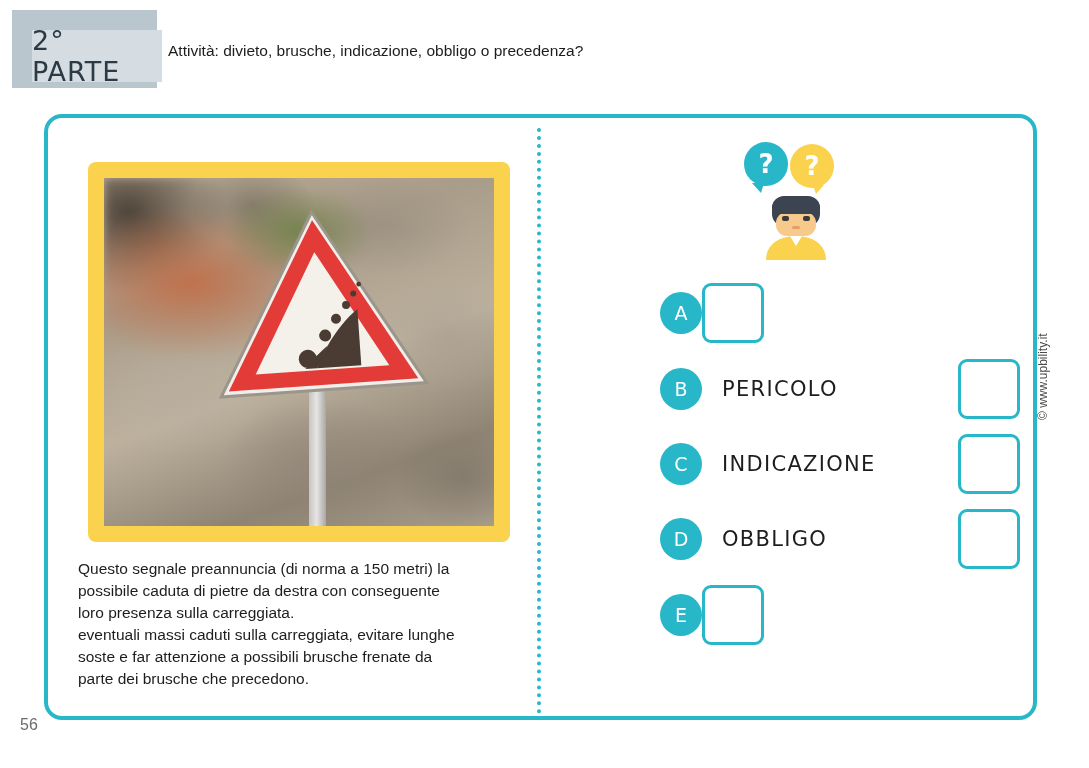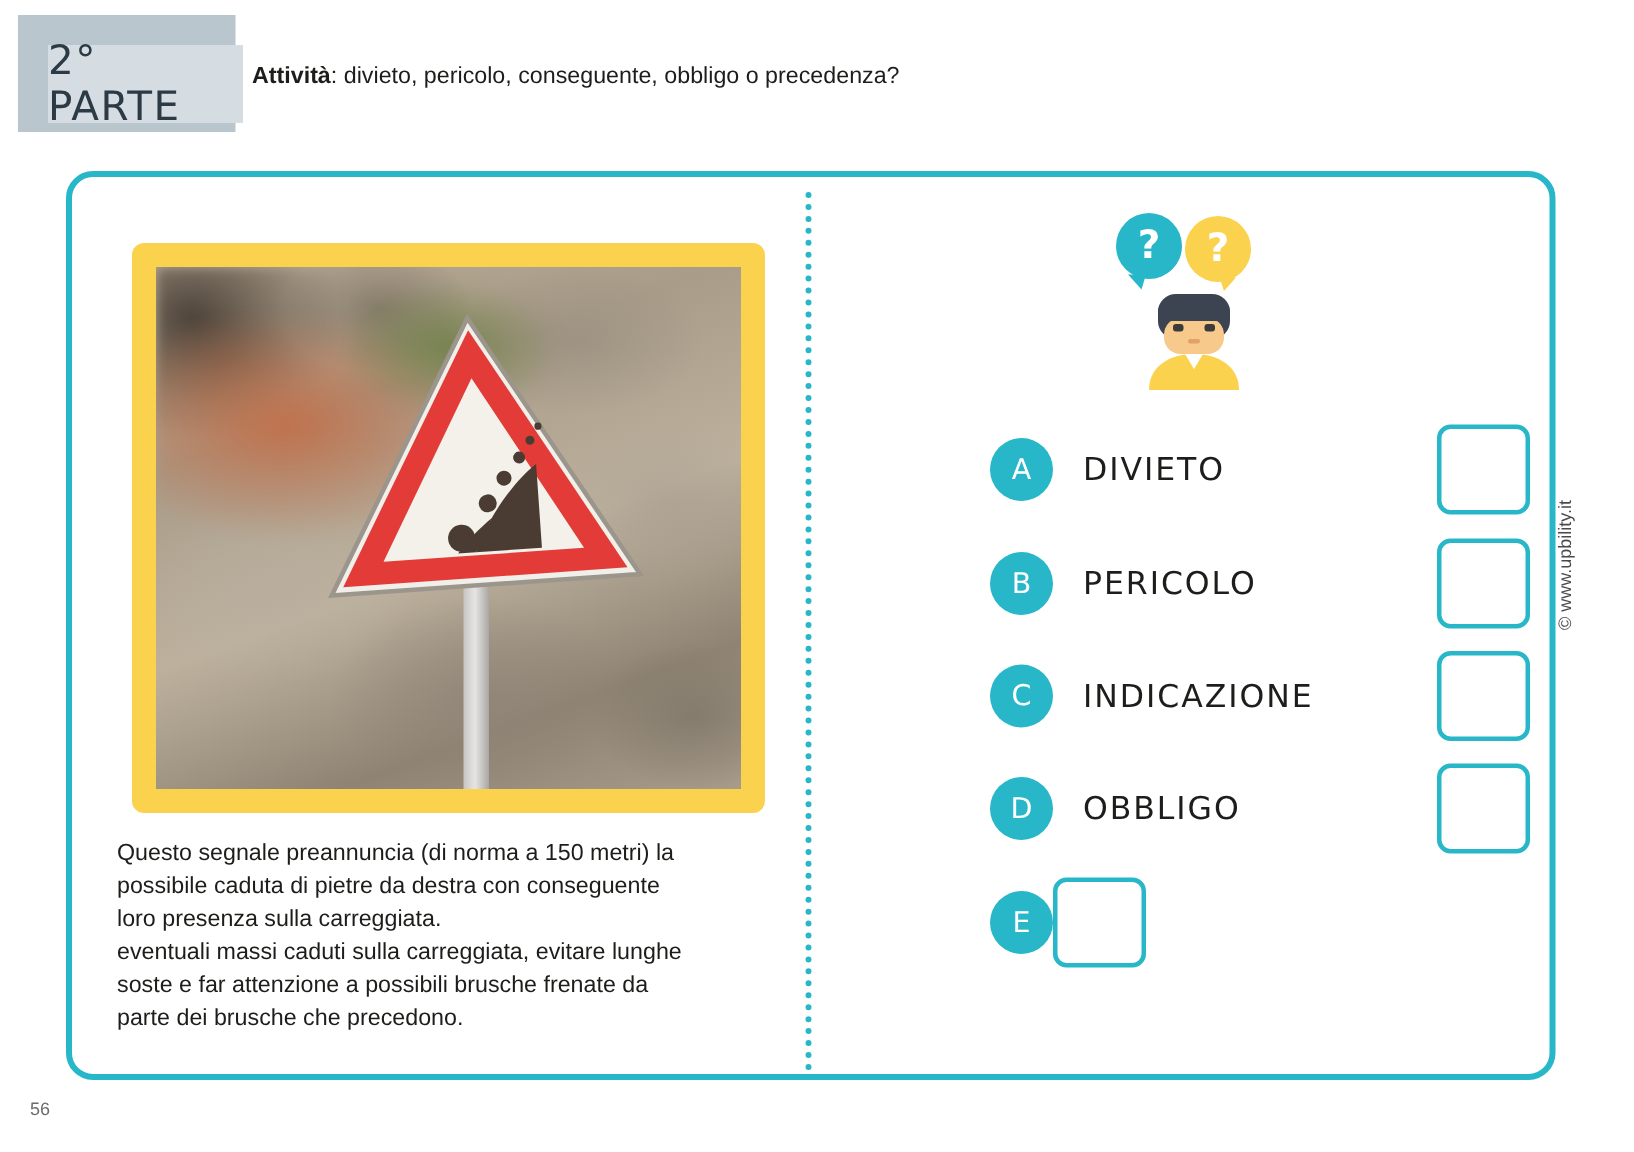--- a/index.html
+++ b/index.html
@@ -39,21 +39,21 @@
     letter-spacing: 1px;
     color: #2b3a45;
     font-weight: 400;
   }
   .header-activity {
     position: absolute;
     left: 168px; top: 42px;
     font-size: 15.5px;
     color: #1d1d1b;
   }
-  .header-activity b { font-weight: bold; }
+  .header-activity b { font-weight: normal; }
 
   
   .card {
     position: absolute;
     left: 44px; top: 114px;
     width: 993px; height: 606px;
     border: 4px solid #27b7c8;
     border-radius: 18px;
     background: #ffffff;
   }
@@ -194,22 +194,22 @@
     width: 62px; height: 60px;
     border: 3px solid #27b7c8;
     border-radius: 9px;
     background: #ffffff;
     flex: 0 0 auto;
   }
 
   
   .page-number {
     position: absolute;
-    left: 20px; top: 732px;
-    font-size: 12px;
+    left: 20px; top: 716px;
+    font-size: 16px;
     color: #6b6b6b;
   }
   .copyright {
     position: absolute;
     left: 1036px; top: 420px;
     font-size: 12px;
     color: #4a4a4a;
     transform: rotate(-90deg);
     transform-origin: left top;
     white-space: nowrap;
@@ -220,21 +220,21 @@
 
 <div class="page">
 
   <div class="header-tab">
     <div class="header-tab-inner">
       <span>2° PARTE</span>
     </div>
   </div>
 
   <div class="header-activity">
-    <b>Attività</b><span>: divieto, pericolo, conseguente, obbligo o precedenza?</span>
+    <b>Attività</b><span>: divieto, brusche, indicazione, obbligo o precedenza?</span>
   </div>
 
   <div class="card">
     <div class="divider"></div>
 
     <div class="photo-frame">
       <div class="photo">
         <div class="rock"></div>
         <div class="rock-dark"></div>
         <div class="rock-red"></div>
@@ -283,21 +283,20 @@
         <rect x="22" y="22" width="7" height="5" rx="2" fill="#3b3b3b"></rect>
         <rect x="43" y="22" width="7" height="5" rx="2" fill="#3b3b3b"></rect>
         <rect x="32" y="32" width="8" height="3" rx="1.5" fill="#e2a06a"></rect>
         <path d="M6 66 C6 50 20 42 36 42 C52 42 66 50 66 66 Z" fill="#fbd24e"></path>
         <path d="M30 42 L36 52 L42 42 Z" fill="#ffffff"></path>
       </svg>
     </div>
 
     <div class="opt-row" style="top:164px">
       <div class="opt-letter">A</div>
-      <div class="opt-label">DIVIETO</div>
       <div class="opt-box"></div>
     </div>
 
     <div class="opt-row" style="top:240px">
       <div class="opt-letter">B</div>
       <div class="opt-label">PERICOLO</div>
       <div class="opt-box"></div>
     </div>
 
     <div class="opt-row" style="top:315px">

